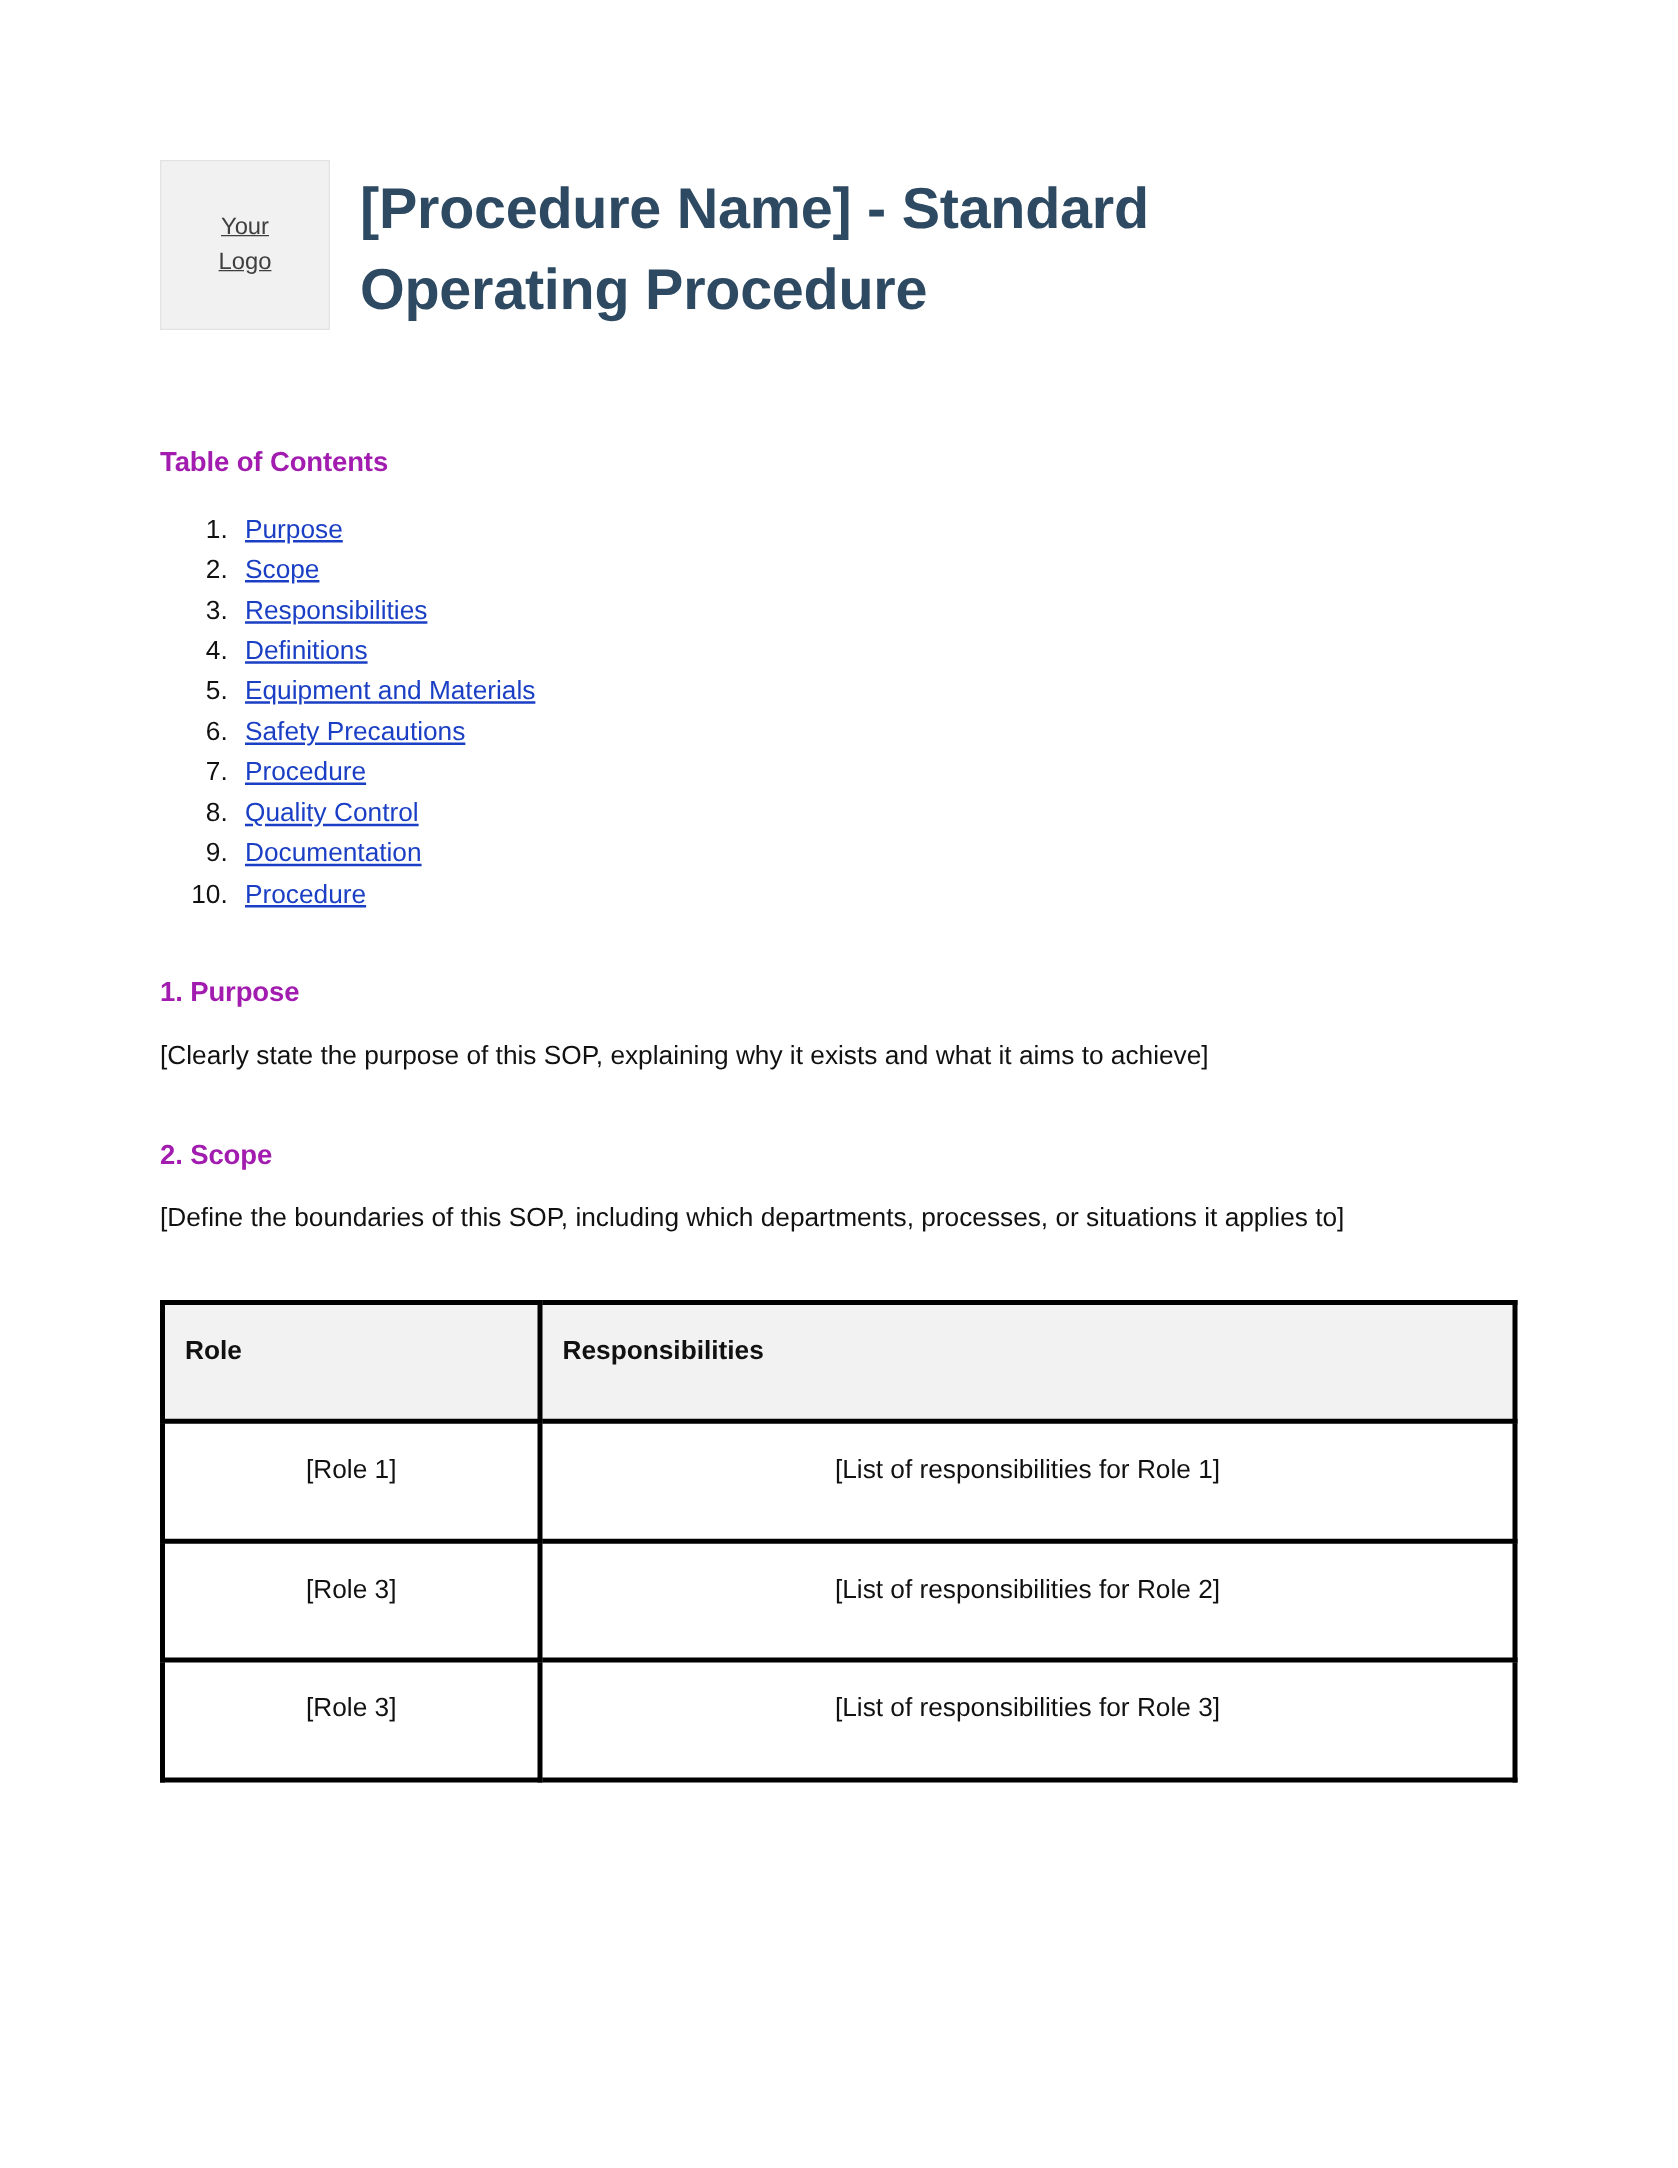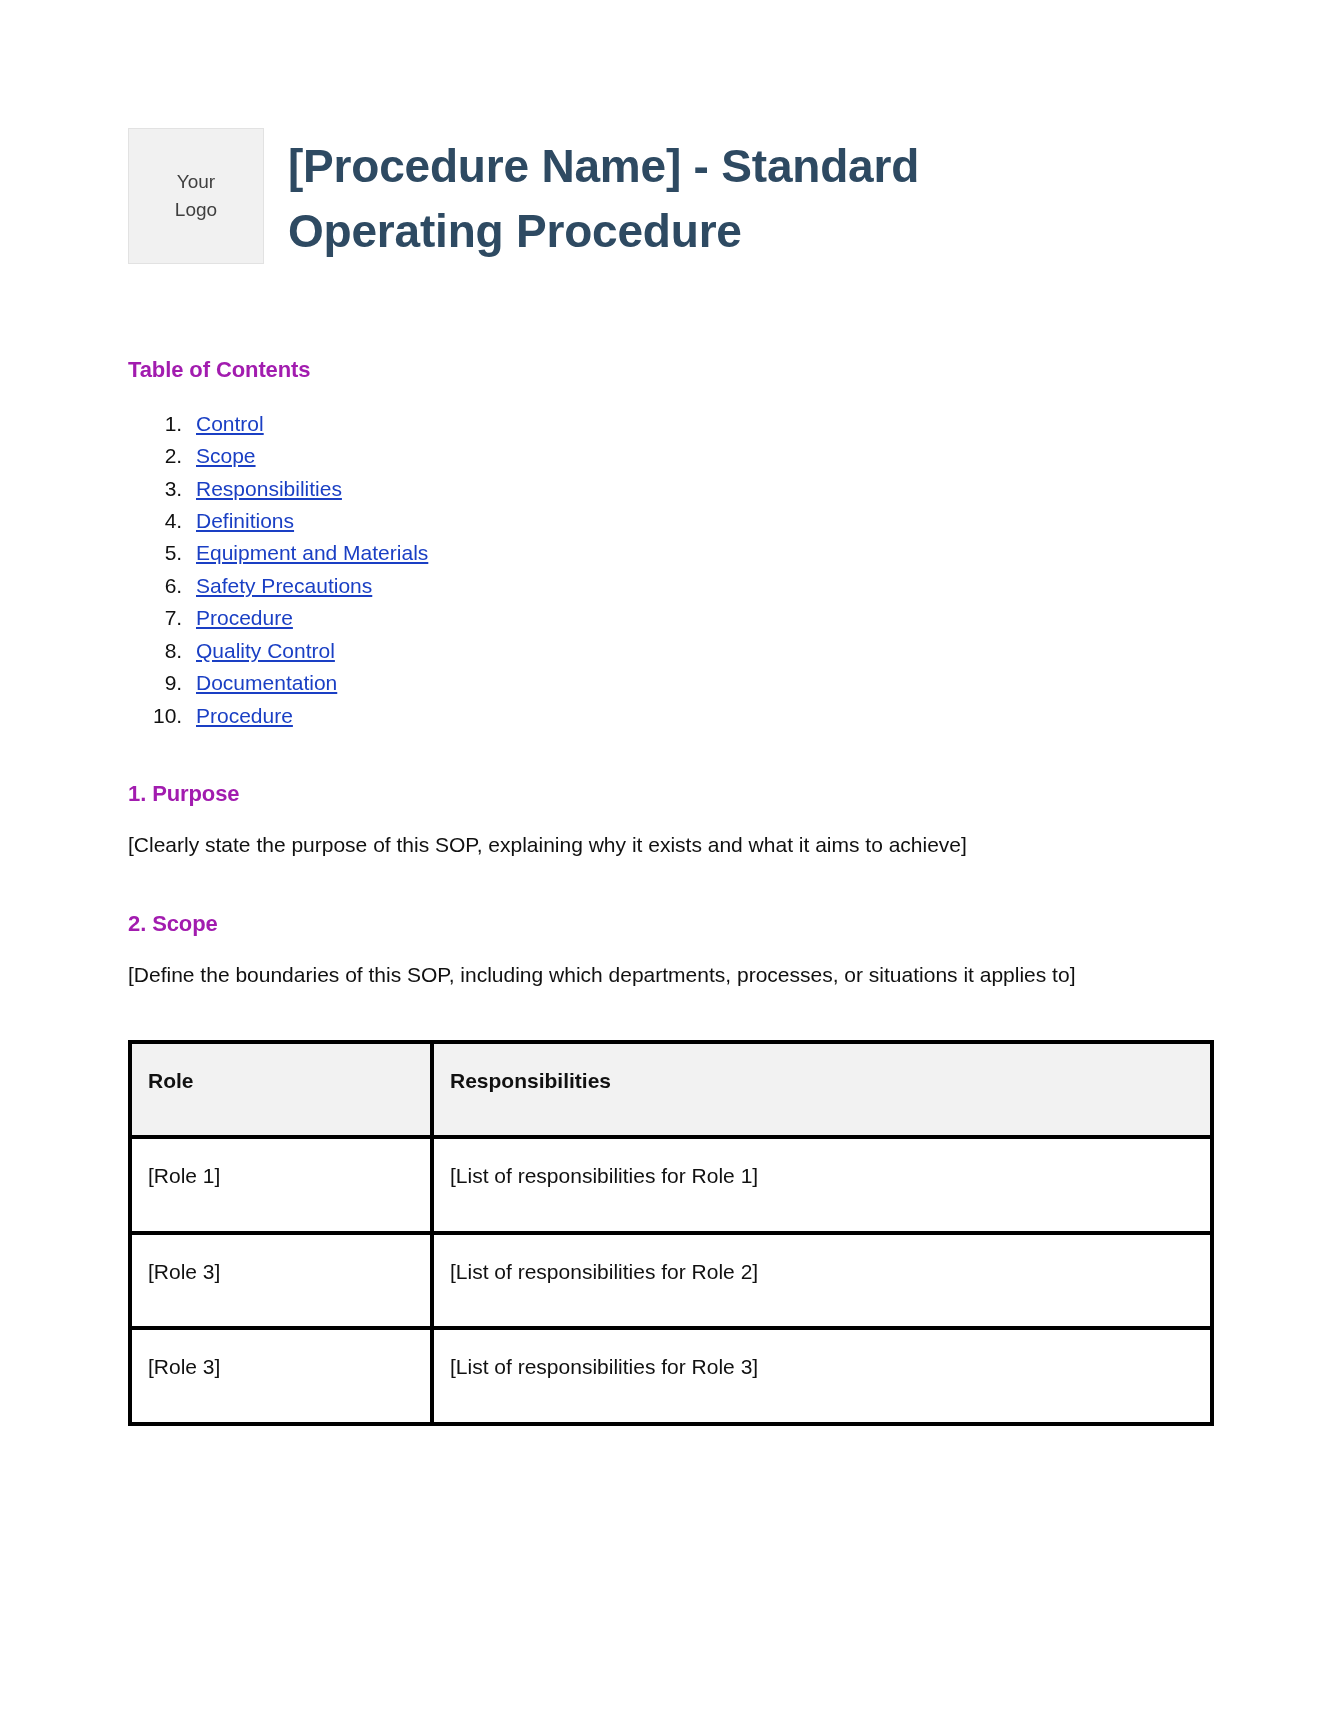--- a/index.html
+++ b/index.html
@@ -44,20 +44,21 @@
     flex-direction: column;
     align-items: center;
     justify-content: center;
     flex: 0 0 auto;
     line-height: 1.5;
   }
   .logo-line {
     font-size: 19px;
     color: #3f3f3f;
     font-family: "Liberation Sans", sans-serif;
+    text-decoration: underline;
   }
   .doc-title {
     font-size: 46px;
     font-weight: bold;
     color: #2e4a62;
     line-height: 1.42;
     margin-top: 6px;
     letter-spacing: -0.2px;
     max-width: 760px;
   }
@@ -114,41 +115,41 @@
     vertical-align: top;
     font-size: 21px;
     padding: 22px 16px 40px 16px;
     line-height: 1.4;
   }
   table.resp-table th {
     background: #f2f2f2;
     font-weight: bold;
     color: #111;
   }
-  table.resp-table td { background: #ffffff; color: #111; }
+  table.resp-table td { background: #ffffff; color: #111; text-align: center; }
   col.col-role { width: 302px; }
 </style>
 </head>
 <body>
 
 <div class="page">
   <div class="content">
 
     <div class="header">
       <div class="logo-box">
         <span class="logo-line">Your</span>
         <span class="logo-line">Logo</span>
       </div>
       <div class="doc-title">[Procedure Name] - Standard Operating Procedure</div>
     </div>
 
     <div class="toc-heading-wrap">
       <h2 class="section-title">Table of Contents</h2>
       <ol class="toc">
-        <li><a href="#">Control</a></li>
+        <li><a href="#">Purpose</a></li>
         <li><a href="#">Scope</a></li>
         <li><a href="#">Responsibilities</a></li>
         <li><a href="#">Definitions</a></li>
         <li><a href="#">Equipment and Materials</a></li>
         <li><a href="#">Safety Precautions</a></li>
         <li><a href="#">Procedure</a></li>
         <li><a href="#">Quality Control</a></li>
         <li><a href="#">Documentation</a></li>
         <li><a href="#">Procedure</a></li>
       </ol>

